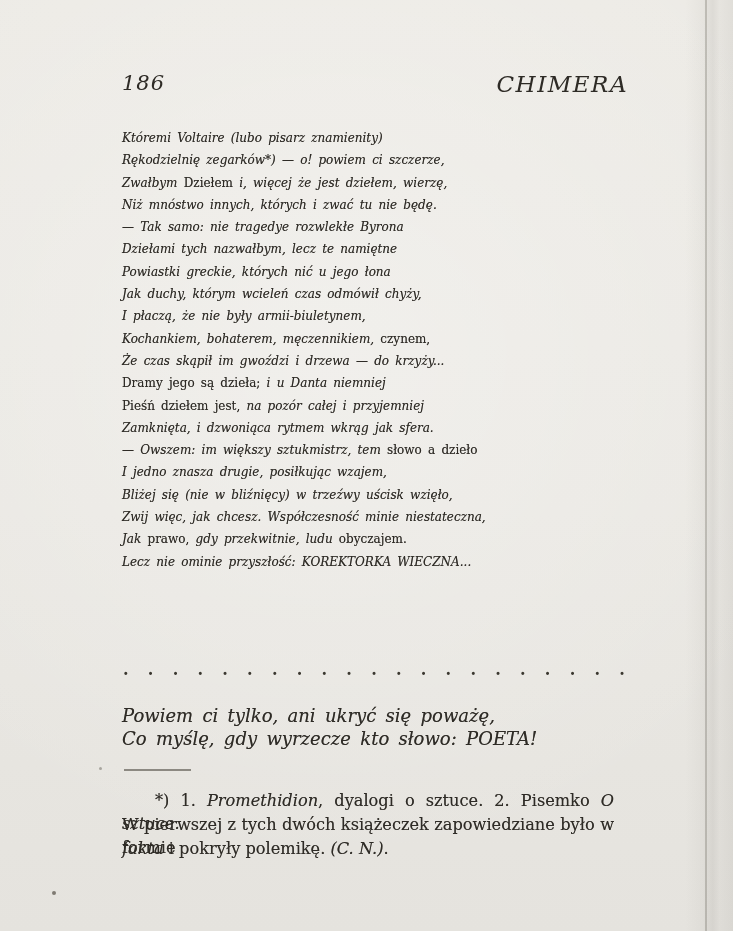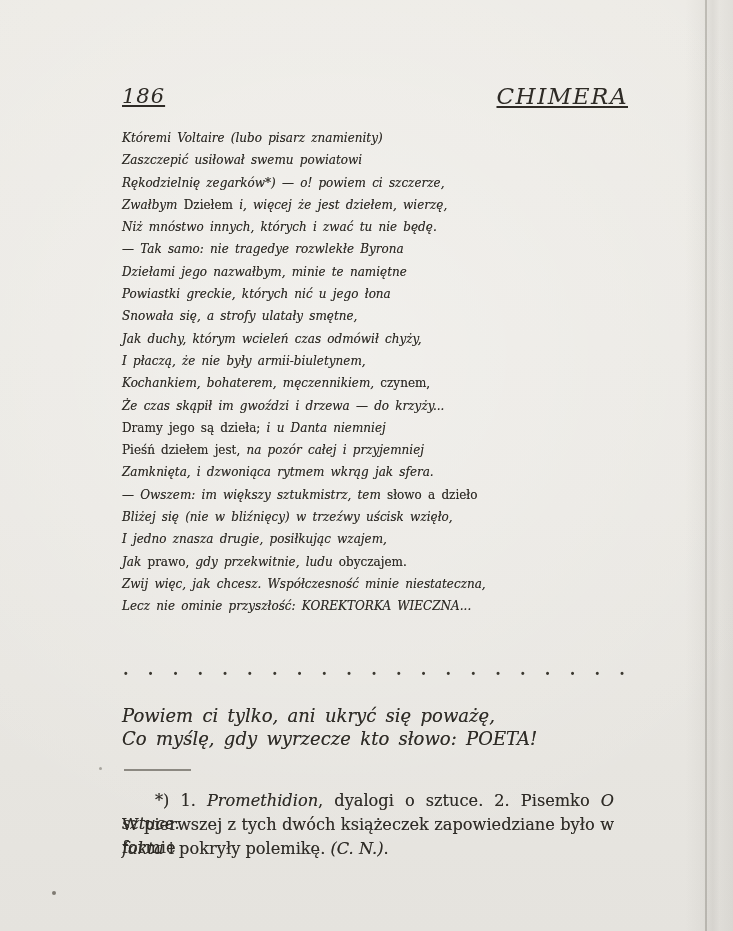--- a/index.html
+++ b/index.html
@@ -47,26 +47,25 @@
     background: #5c574e;
     border-radius: 50%;
     pointer-events: none;
   }
   .speck-a { left: 52px; top: 891px; width: 4px; height: 4px; opacity: 0.75; }
   .speck-b { left: 99px;  top: 767px; width: 3px; height: 3px; opacity: 0.45; }
 
   
   .running-header {
     position: absolute;
-    left: 122px; top: 83px;
+    left: 122px; top: 71px;
     width: 506px;
     display: flex;
     justify-content: space-between;
-    align-items: center;
-    text-decoration: underline;
+    align-items: flex-start;
   }
   .page-number {
     font-style: italic;
     font-size: 21px;
     letter-spacing: 1px;
   }
   .header-title {
     font-style: italic;
     font-size: 23px;
     letter-spacing: 1.5px;
@@ -148,40 +147,38 @@
 
 <div class="page">
 
   <div class="running-header">
     <span class="page-number">186</span>
     <span class="header-title">CHIMERA</span>
   </div>
 
   <div class="poem">
       <div class="line"><span class="seg-italic">Któremi Voltaire (lubo pisarz znamienity)</span></div>
-      <div class="line"><span class="seg-italic">Zaszczepić usiłował swemu powiatowi</span></div>
       <div class="line"><span class="seg-italic">Rękodzielnię zegarków*) — o! powiem ci szczerze,</span></div>
       <div class="line"><span class="seg-italic">Zwałbym </span><span class="seg-roman">Dziełem </span><span class="seg-italic">i, więcej że jest dziełem, wierzę,</span></div>
       <div class="line"><span class="seg-italic">Niż mnóstwo innych, których i zwać tu nie będę.</span></div>
       <div class="line"><span class="seg-italic">— Tak samo: nie tragedye rozwlekłe Byrona</span></div>
-      <div class="line"><span class="seg-italic">Dziełami jego nazwałbym, minie te namiętne</span></div>
+      <div class="line"><span class="seg-italic">Dziełami tych nazwałbym, lecz te namiętne</span></div>
       <div class="line"><span class="seg-italic">Powiastki greckie, których nić u jego łona</span></div>
-      <div class="line"><span class="seg-italic">Snowała się, a strofy ulatały smętne,</span></div>
       <div class="line"><span class="seg-italic">Jak duchy, którym wcieleń czas odmówił chyży,</span></div>
       <div class="line"><span class="seg-italic">I płaczą, że nie były armii-biuletynem,</span></div>
       <div class="line"><span class="seg-italic">Kochankiem, bohaterem, męczennikiem, </span><span class="seg-roman">czynem,</span></div>
       <div class="line"><span class="seg-italic">Że czas skąpił im gwoździ i drzewa — do krzyży...</span></div>
       <div class="line"><span class="seg-roman">Dramy jego są dzieła; </span><span class="seg-italic">i u Danta niemniej</span></div>
       <div class="line"><span class="seg-roman">Pieśń dziełem jest, </span><span class="seg-italic">na pozór całej i przyjemniej</span></div>
       <div class="line"><span class="seg-italic">Zamknięta, i dzwoniąca rytmem wkrąg jak sfera.</span></div>
       <div class="line"><span class="seg-italic">— Owszem: im większy sztukmistrz, tem </span><span class="seg-roman">słowo a dzieło</span></div>
+      <div class="line"><span class="seg-italic">I jedno znasza drugie, posiłkując wzajem,</span></div>
       <div class="line"><span class="seg-italic">Bliżej się (nie w bliźnięcy) w trzeźwy uścisk wzięło,</span></div>
-      <div class="line"><span class="seg-italic">I jedno znasza drugie, posiłkując wzajem,</span></div>
+      <div class="line"><span class="seg-italic">Zwij więc, jak chcesz. Współczesność minie niestateczna,</span></div>
       <div class="line"><span class="seg-italic">Jak </span><span class="seg-roman">prawo, </span><span class="seg-italic">gdy przekwitnie, ludu </span><span class="seg-roman">obyczajem.</span></div>
-      <div class="line"><span class="seg-italic">Zwij więc, jak chcesz. Współczesność minie niestateczna,</span></div>
       <div class="line"><span class="seg-italic">Lecz nie ominie przyszłość: KOREKTORKA WIECZNA...</span></div>
     </div>
 
   <div class="ellipsis-row">
       <span>.</span>
       <span>.</span>
       <span>.</span>
       <span>.</span>
       <span>.</span>
       <span>.</span>

